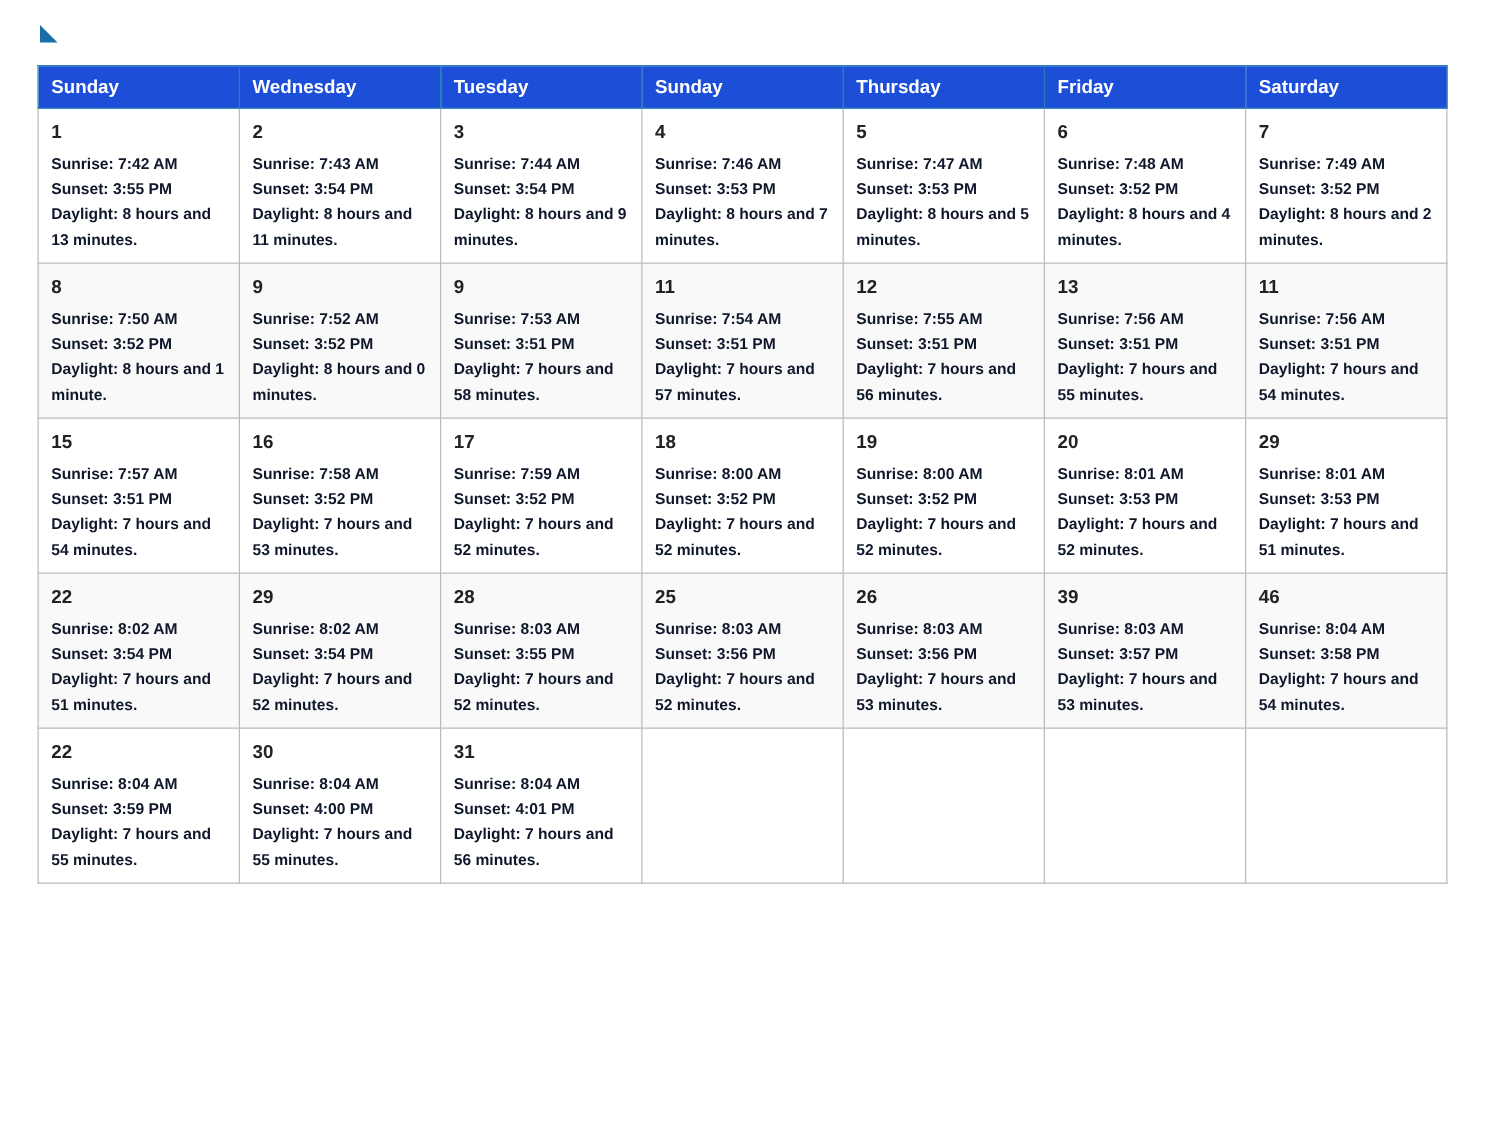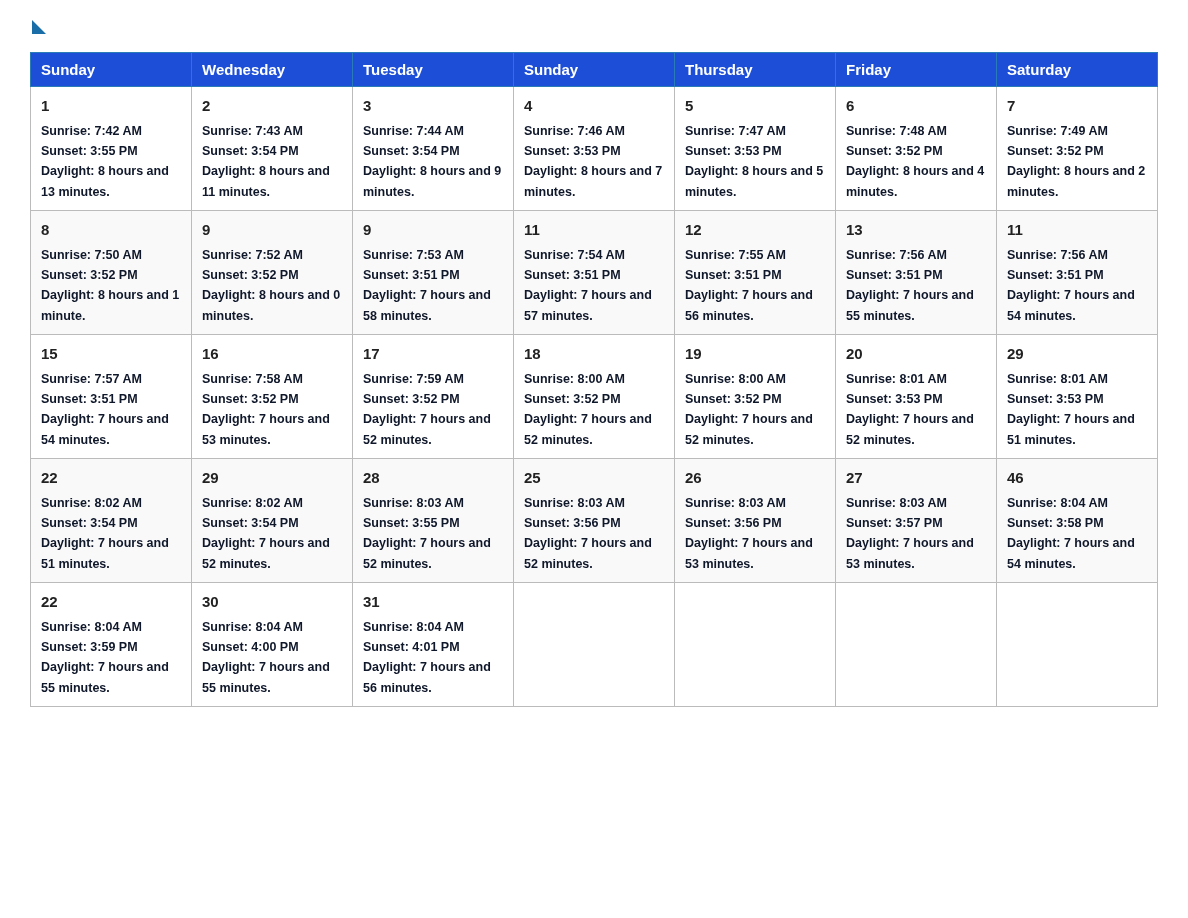--- a/index.html
+++ b/index.html
@@ -160,21 +160,21 @@
         <td><span class="day-num">19</span><span class="day-info">Sunrise: 8:00 AM<br>Sunset: 3:52 PM<br>Daylight: 7 hours and 52 minutes.</span></td>
         <td><span class="day-num">20</span><span class="day-info">Sunrise: 8:01 AM<br>Sunset: 3:53 PM<br>Daylight: 7 hours and 52 minutes.</span></td>
         <td><span class="day-num">29</span><span class="day-info">Sunrise: 8:01 AM<br>Sunset: 3:53 PM<br>Daylight: 7 hours and 51 minutes.</span></td>
       </tr>
       <tr>
         <td><span class="day-num">22</span><span class="day-info">Sunrise: 8:02 AM<br>Sunset: 3:54 PM<br>Daylight: 7 hours and 51 minutes.</span></td>
         <td><span class="day-num">29</span><span class="day-info">Sunrise: 8:02 AM<br>Sunset: 3:54 PM<br>Daylight: 7 hours and 52 minutes.</span></td>
         <td><span class="day-num">28</span><span class="day-info">Sunrise: 8:03 AM<br>Sunset: 3:55 PM<br>Daylight: 7 hours and 52 minutes.</span></td>
         <td><span class="day-num">25</span><span class="day-info">Sunrise: 8:03 AM<br>Sunset: 3:56 PM<br>Daylight: 7 hours and 52 minutes.</span></td>
         <td><span class="day-num">26</span><span class="day-info">Sunrise: 8:03 AM<br>Sunset: 3:56 PM<br>Daylight: 7 hours and 53 minutes.</span></td>
-        <td><span class="day-num">27</span><span class="day-info">Sunrise: 8:03 AM<br>Sunset: 3:57 PM<br>Daylight: 7 hours and 53 minutes.</span></td>
+        <td><span class="day-num">39</span><span class="day-info">Sunrise: 8:03 AM<br>Sunset: 3:57 PM<br>Daylight: 7 hours and 53 minutes.</span></td>
         <td><span class="day-num">46</span><span class="day-info">Sunrise: 8:04 AM<br>Sunset: 3:58 PM<br>Daylight: 7 hours and 54 minutes.</span></td>
       </tr>
       <tr>
         <td><span class="day-num">22</span><span class="day-info">Sunrise: 8:04 AM<br>Sunset: 3:59 PM<br>Daylight: 7 hours and 55 minutes.</span></td>
         <td><span class="day-num">30</span><span class="day-info">Sunrise: 8:04 AM<br>Sunset: 4:00 PM<br>Daylight: 7 hours and 55 minutes.</span></td>
         <td><span class="day-num">31</span><span class="day-info">Sunrise: 8:04 AM<br>Sunset: 4:01 PM<br>Daylight: 7 hours and 56 minutes.</span></td>
         <td class="empty-cell"></td>
         <td class="empty-cell"></td>
         <td class="empty-cell"></td>
         <td class="empty-cell"></td>

